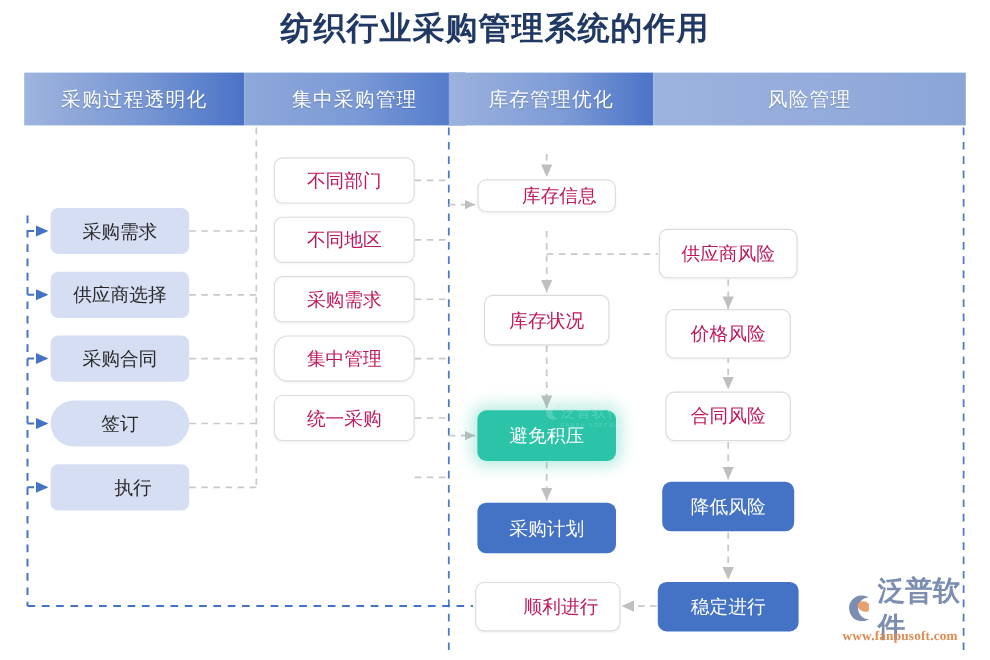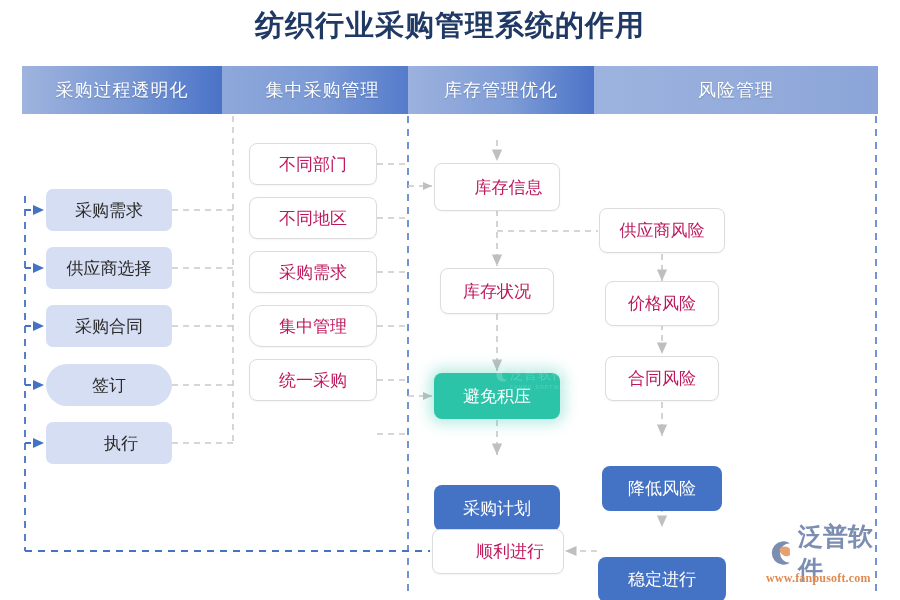--- a/index.html
+++ b/index.html
@@ -40,21 +40,21 @@
   }
   
   .n-lav{background:#D6DEF3;color:#2A2A2A;border:none;border-radius:7px;}
   
   .n-white{background:#ffffff;color:#be185d;border:1.5px solid #DCDCDC;
            box-shadow:0 1px 2px rgba(0,0,0,.045);}
   
   .n-teal{background:#2BC4A8;color:#ffffff;border:none;
           box-shadow:0 0 14px 5px rgba(43,196,168,.32);}
   
-  .n-blue{background:#4472C4;color:#ffffff;border:none;margin-top:28px;}
+  .n-blue{background:#4472C4;color:#ffffff;border:none;}
 
   
   svg.wires{position:absolute;left:0;top:0;width:900px;height:600px;
             pointer-events:none;}
 
   
   .watermark{
     position:absolute;left:494px;top:366px;width:120px;height:34px;
     opacity:.20;pointer-events:none;
   }
@@ -167,21 +167,21 @@
   <div class="node n-lav" style="left:46px;top:305px;width:126px;height:42px;">采购合同</div>
   <div class="node n-lav" style="left:46px;top:364px;width:126px;height:42px;border-radius:21px;">签订</div>
   <div class="node n-lav" style="left:46px;top:422px;width:126px;height:42px;padding-left:24px;">执行</div>
 
   <div class="node n-white" style="left:249px;top:143px;width:128px;height:42px;">不同部门</div>
   <div class="node n-white" style="left:249px;top:197px;width:128px;height:42px;">不同地区</div>
   <div class="node n-white" style="left:249px;top:251px;width:128px;height:42px;">采购需求</div>
   <div class="node n-white" style="left:249px;top:305px;width:128px;height:42px;border-radius:13px;">集中管理</div>
   <div class="node n-white" style="left:249px;top:359px;width:128px;height:42px;">统一采购</div>
 
-  <div class="node n-white" style="left:434px;top:163px;width:126px;height:48px;padding-left:23px;">库存信息</div>
+  <div class="node n-white" style="left:434px;top:163px;width:126px;height:30px;padding-left:23px;">库存信息</div>
   <div class="node n-white" style="left:440px;top:268px;width:114px;height:46px;">库存状况</div>
   <div class="node n-teal" style="left:434px;top:373px;width:126px;height:46px;">避免积压</div>
   <div class="node n-blue" style="left:434px;top:457px;width:126px;height:46px;">采购计划</div>
 
   <div class="node n-white" style="left:599px;top:208px;width:126px;height:45px;">供应商风险</div>
   <div class="node n-white" style="left:605px;top:281px;width:114px;height:45px;">价格风险</div>
   <div class="node n-white" style="left:605px;top:356px;width:114px;height:45px;">合同风险</div>
   <div class="node n-blue" style="left:602px;top:438px;width:120px;height:45px;">降低风险</div>
 
   <div class="node n-white" style="left:432px;top:529px;width:132px;height:45px;padding-left:24px;">顺利进行</div>

